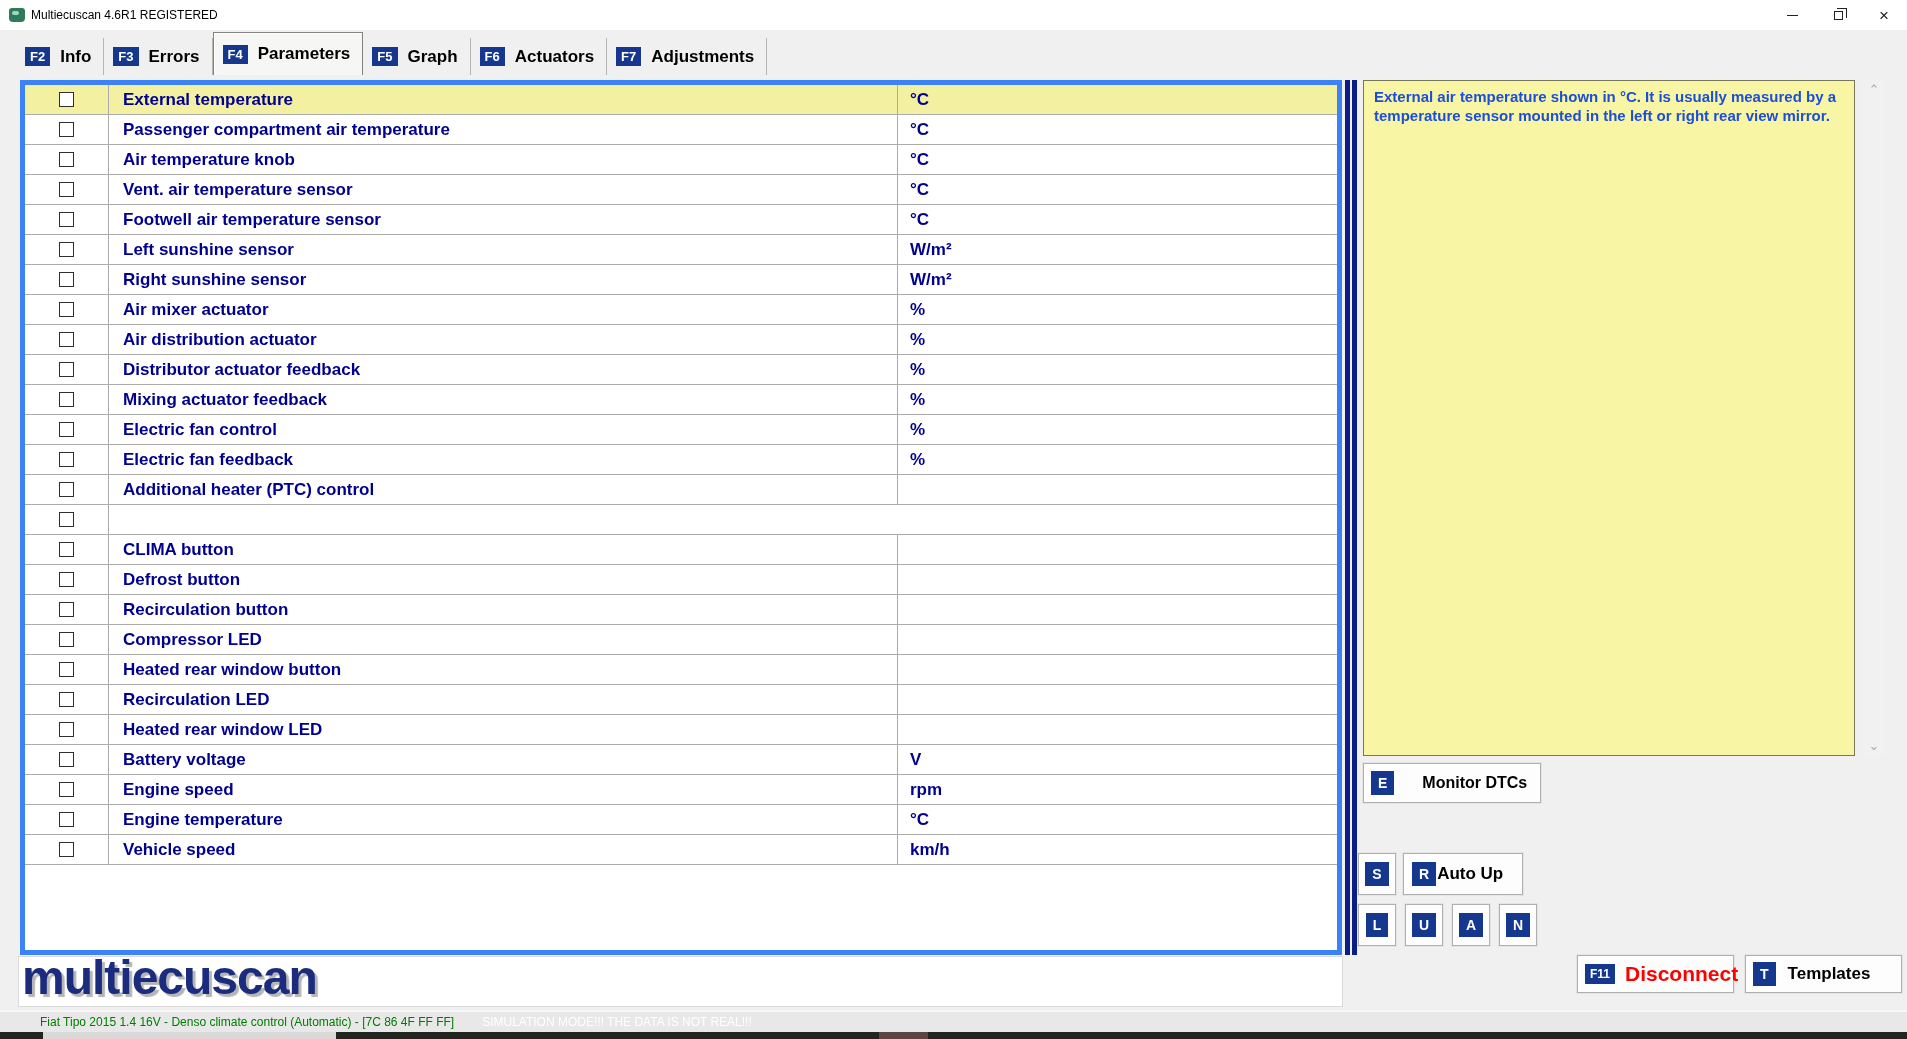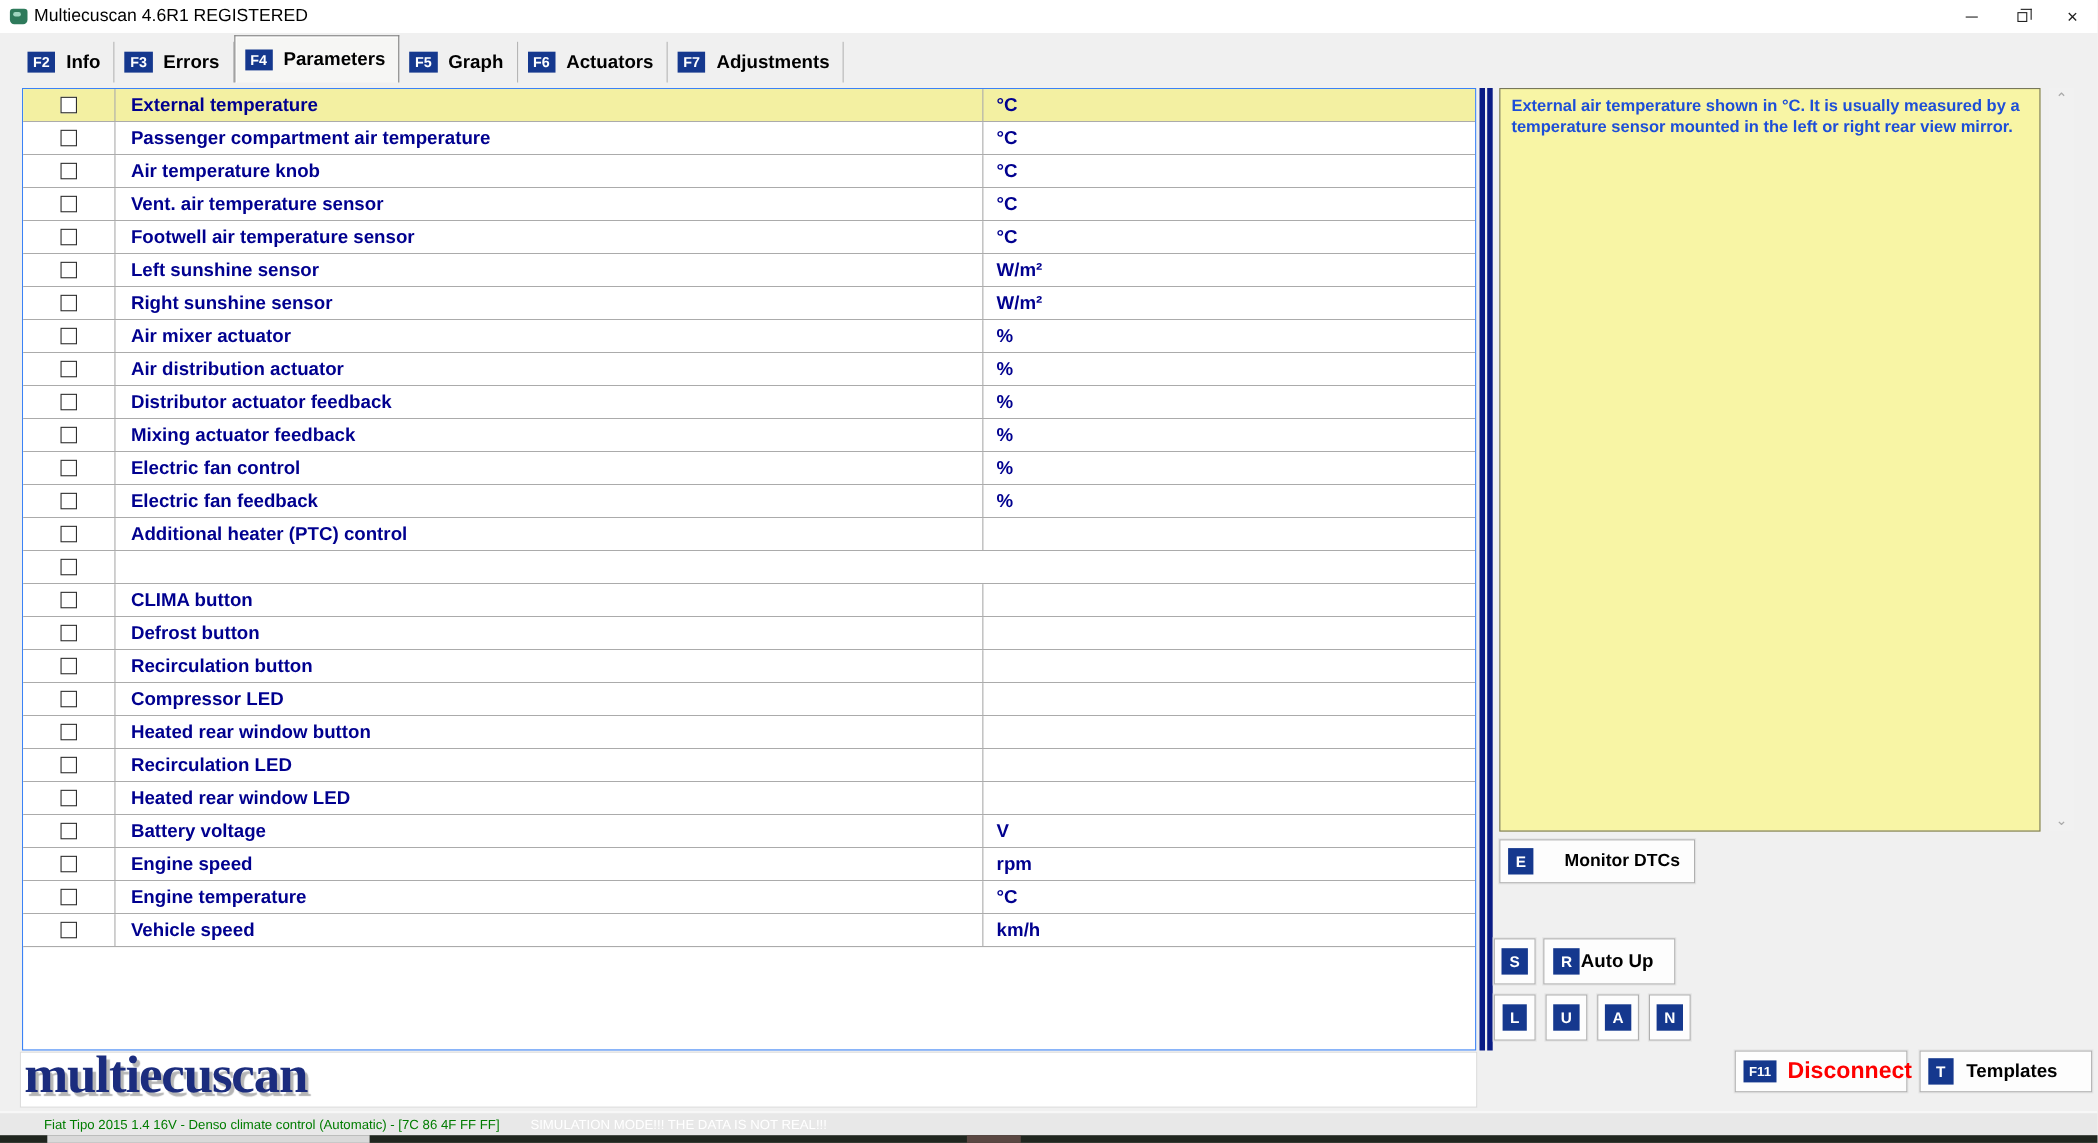--- a/index.html
+++ b/index.html
@@ -4,37 +4,37 @@
 <style>
   * { box-sizing: border-box; margin: 0; padding: 0; }
   html,body { width:1907px; height:1039px; }
   body { font-family: "Liberation Sans", sans-serif; background:#f0f0f0; }
   #app { position:relative; width:1907px; height:1039px; background:#f0f0f0; overflow:hidden; }
 
   
   .titlebar { position:absolute; left:0; top:0; width:1907px; height:30px; background:#ffffff; display:flex; align-items:center; }
   .app-icon { width:16px; height:14px; margin:0 6px 0 9px; background:#2e7a5b; border-radius:3px 3px 4px 4px; position:relative; }
   .app-icon::after { content:""; position:absolute; left:3px; top:3px; width:7px; height:4px; background:#9fd6c0; border-radius:2px; }
-  .title-text { font-size:16px; color:#000; }
+  .title-text { font-size:12px; color:#000; }
   .win-controls { margin-left:auto; display:flex; height:30px; }
   .win-btn { width:46px; height:30px; display:flex; align-items:center; justify-content:center; color:#222; }
   .glyph-min { display:block; width:11px; border-top:1px solid #222; }
   .glyph-restore { position:relative; width:9px; height:9px; border:1px solid #222; background:#fff; }
   .glyph-restore::before { content:""; position:absolute; left:2px; top:-4px; width:9px; height:9px; border:1px solid #222; border-bottom:none; border-left:none; }
   .glyph-close { font-size:17px; line-height:1; }
 
   
   .tabbar { position:absolute; left:16px; top:31px; height:44px; display:flex; align-items:flex-end; }
   .tab { height:37px; display:flex; align-items:center; padding:0 12px 0 9px; border-right:1px solid #b5b5b5; cursor:default; }
   .tab.selected { height:43px; background:#f6f6f4; border:1px solid #828282; border-bottom:none; box-shadow:inset 1px 1px 0 #fff; }
   .fkey { background:#15388e; color:#fff; font-weight:bold; font-size:13px; padding:3px 5px; margin-right:10px; line-height:1; }
   .tab-label { font-weight:bold; font-size:17px; color:#000; }
 
   
-  .param-table { position:absolute; left:20px; top:80px; width:1322px; height:875px; background:#fff; border:1px solid #3b82f6; overflow:hidden; }
+  .param-table { position:absolute; left:20px; top:80px; width:1322px; height:875px; background:#fff; border:5px solid #3b82f6; overflow:hidden; }
   .prow { display:flex; height:30px; border-bottom:1px solid #ababab; background:#fff; }
   .prow.selected { background:#f3f0a2; }
   .cell-check { width:84px; border-right:1px solid #ababab; display:flex; align-items:center; justify-content:center; flex:none; }
   .checkbox { width:15px; height:15px; border:1px solid #2f2f2f; background:#fff; }
   .cell-label { width:789px; border-right:1px solid #ababab; display:flex; align-items:center; padding-left:14px; flex:none;
                 font-weight:bold; font-size:17px; color:#00008f; }
   .cell-unit { flex:1; display:flex; align-items:center; padding-left:12px; font-weight:bold; font-size:17px; color:#00008f; }
 
   
   .navy-bar { position:absolute; top:80px; height:875px; width:5px; background:#0a1c85; }
@@ -51,21 +51,21 @@
   .keybadge { background:#15388e; color:#fff; font-weight:bold; font-size:14px; padding:5px 7px; line-height:1; }
   .btn-monitor { position:absolute; left:1363px; top:763px; width:178px; height:40px; justify-content:flex-start; padding-left:7px; }
   .btn-monitor .blabel { font-weight:bold; font-size:16px; color:#000; margin-left:28px; }
   .btn-s { position:absolute; left:1358px; top:853px; width:38px; height:42px; }
   .btn-autoup { position:absolute; left:1403px; top:853px; width:120px; height:42px; justify-content:flex-start; padding-left:8px; }
   .btn-autoup .blabel { font-weight:bold; font-size:17px; color:#000; margin-left:1px; }
   .btn-key { position:absolute; top:904px; width:38px; height:42px; }
 
   
   .footer-strip { position:absolute; left:18px; top:956px; width:1325px; height:51px; background:#ffffff; border:1px solid #dadada; }
-  .logo { position:absolute; left:22px; top:950px; font-family:Liberation Serif, serif; font-weight:bold; font-size:48px;
+  .logo { position:absolute; left:22px; top:950px; font-family:Liberation Sans, sans-serif; font-weight:bold; font-size:48px;
           color:#1b2c7e; letter-spacing:-1px; text-shadow:3px 3px 1px #b5b5b5; }
   .btn-disconnect { position:absolute; left:1577px; top:955px; width:157px; height:38px; justify-content:flex-start; padding-left:7px; }
   .btn-disconnect .blabel { font-weight:bold; font-size:21px; color:#fe0000; margin-left:10px; }
   .btn-templates { position:absolute; left:1745px; top:955px; width:157px; height:38px; justify-content:flex-start; padding-left:7px; }
   .btn-templates .blabel { font-weight:bold; font-size:17px; color:#000; margin-left:12px; }
   .fkey-sm { font-size:12px; padding:4px 5px; }
 
   
   .statusbar { position:absolute; left:0; top:1010px; width:1907px; height:22px; background:#e8e8e8;
                border-top:2px solid #f7f7f7; display:flex; align-items:center; font-size:12px;text-align:center; }

